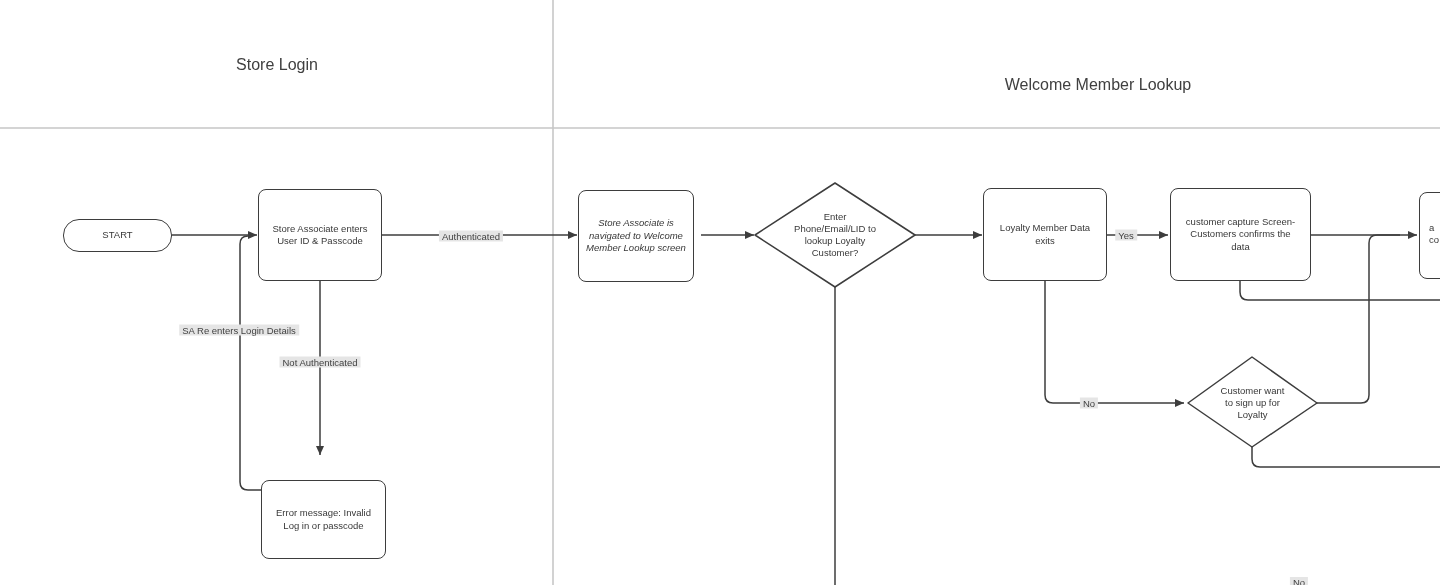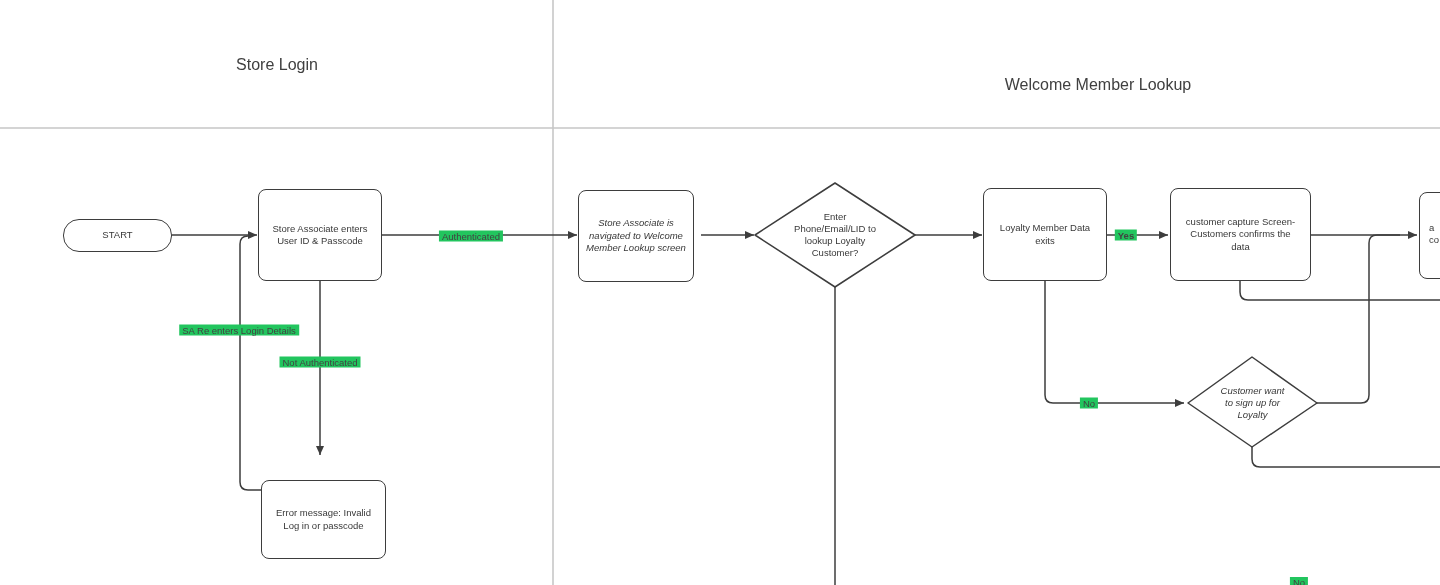--- a/index.html
+++ b/index.html
@@ -47,21 +47,21 @@
     font-size: 9.5px;
     line-height: 1.28;
     white-space: pre-line;
     z-index: 2;
     background: transparent;
     border: none;
   }
   .edge-label {
     position: absolute;
     transform: translate(-50%, -50%);
-    background: #22c55e;
+    background: #e5e5e5;
     padding: 0 3px;
     font-size: 9.5px;
     color: #424242;
     white-space: nowrap;
     z-index: 3;
   }
   .edge-label.clipped {
     transform: translateX(-50%);
   }
   .clip-box-text {
@@ -130,32 +130,32 @@
 lookup Loyalty
 Customer?</div>
 
   <div class="node" style="left:983px; top:188px; width:124px; height:93px;">Loyalty Member Data
 exits</div>
 
   <div class="node" style="left:1170px; top:188px; width:141px; height:93px;">customer capture Screen-
 Customers confirms the
 data</div>
 
-  <div class="diamond-text" style="left:1194px; top:378px; width:117px; height:50px;font-style:italic;">Customer want
+  <div class="diamond-text" style="left:1194px; top:378px; width:117px; height:50px;">Customer want
 to sign up for
 Loyalty</div>
 
   <div class="node" style="left:261px; top:456px; width:125px; height:79px;margin-top:24px;">Error message: Invalid
 Log in or passcode</div>
 
   <div class="node" style="left:1419px; top:192px; width:150px; height:87px; justify-content:flex-start;">
     <span class="clip-box-text">a
 co</span>
   </div>
 
   <div class="edge-label" style="left:471px; top:236px;">Authenticated</div>
   <div class="edge-label" style="left:239px; top:330px;">SA Re enters Login Details</div>
   <div class="edge-label" style="left:320px; top:362px;">Not Authenticated</div>
-  <div class="edge-label" style="left:1126px; top:235px;font-weight:bold;">Yes</div>
+  <div class="edge-label" style="left:1126px; top:235px;">Yes</div>
   <div class="edge-label" style="left:1089px; top:403px;">No</div>
   <div class="edge-label clipped" style="left:1299px; top:577px;">No</div>
 
 </div>
 
 </body></html>

